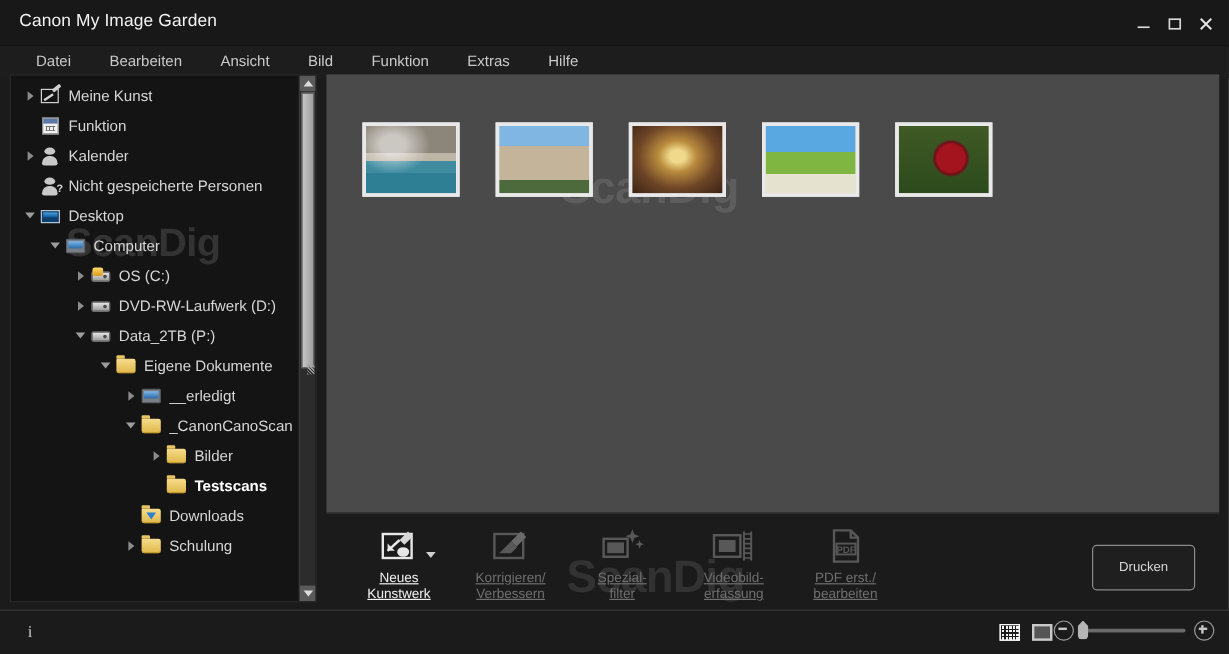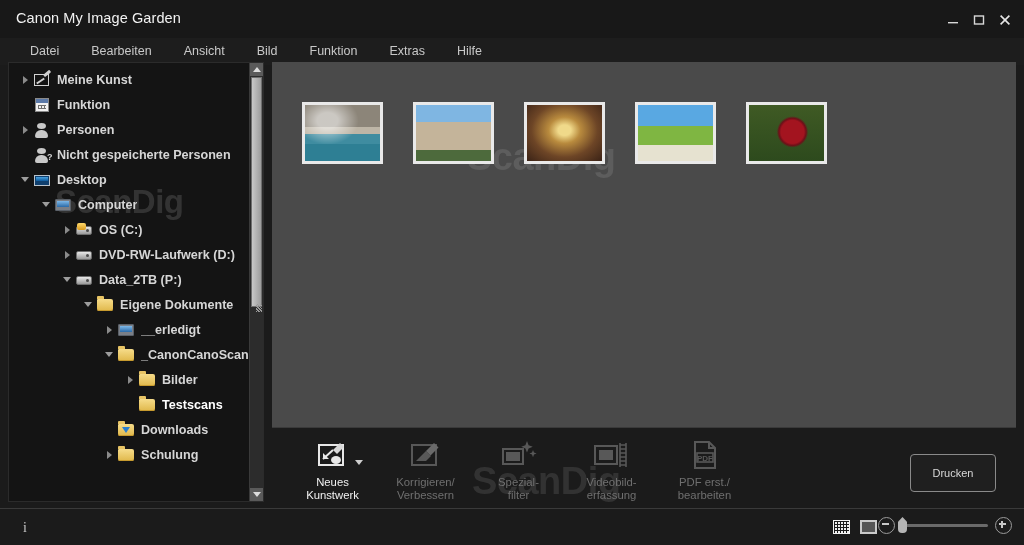--- a/index.html
+++ b/index.html
@@ -121,21 +121,20 @@
   .t-icon {
     width: 18px; height: 18px;
     flex: 0 0 18px;
     margin-right: 6px;
     position: relative;
   }
   .t-label {
     color: #d6d6d6;
     font-size: 12.6px;
     overflow: hidden;
-    font-weight: bold;
   }
   .t-label.sel { color: #ffffff; font-weight: bold; }
 
   
   .ic-folder {
     position:absolute; left:1px; top:3px; width:16px; height:12px;
     background: linear-gradient(#f6dc8a,#e0b84b);
     border-radius: 1px 2px 2px 2px;
     box-shadow: inset 0 -1px 0 #c79a2e;
   }
@@ -339,20 +338,21 @@
     width: 93px;
     display:flex; flex-direction:column; align-items:center;
     cursor: default;
     position: relative;
     padding-top: 4px;
   }
   .func .fi { width:44px; height:36px; position:relative; margin-bottom:3px; }
   .func .flab {
     font-size:11.3px; line-height:13px; text-align:right;
     color:#6f6f6f;
+    text-decoration:underline;
   }
   .func.active .flab { color:#f0f0f0; }
   .func .caret {
     position:absolute; right:16px; top:27px;
     width:0;height:0;border-top:5px solid #cfcfcf;
     border-left:4px solid transparent;border-right:4px solid transparent;
   }
 
   .print-btn {
     position:absolute;
@@ -479,21 +479,21 @@
           </div>
           <div class="t-label">Funktion</div>
         </div>
         <div class="tree-row" style="padding-left: 8px;">
           <div class="twisty">
             <div class="arrow-r"></div>
           </div>
           <div class="t-icon">
             <div class="ic-person"></div>
           </div>
-          <div class="t-label">Personen</div>
+          <div class="t-label">Kalender</div>
         </div>
         <div class="tree-row" style="padding-left: 8px;">
           <div class="twisty"></div>
           <div class="t-icon">
             <div class="ic-person ic-person-q"></div>
           </div>
           <div class="t-label">Nicht gespeicherte Personen</div>
         </div>
         <div class="tree-row" style="padding-left: 8px;">
           <div class="twisty">

